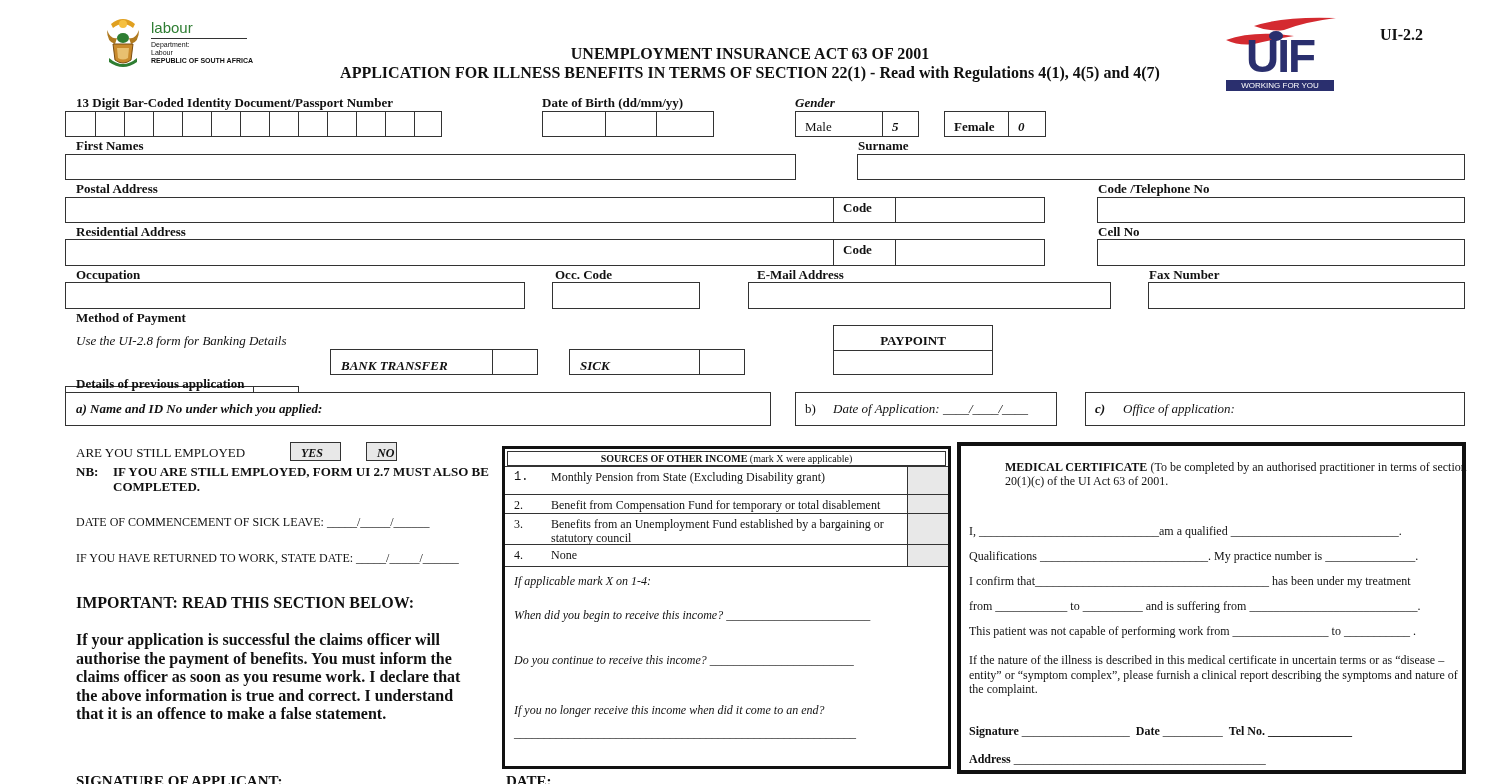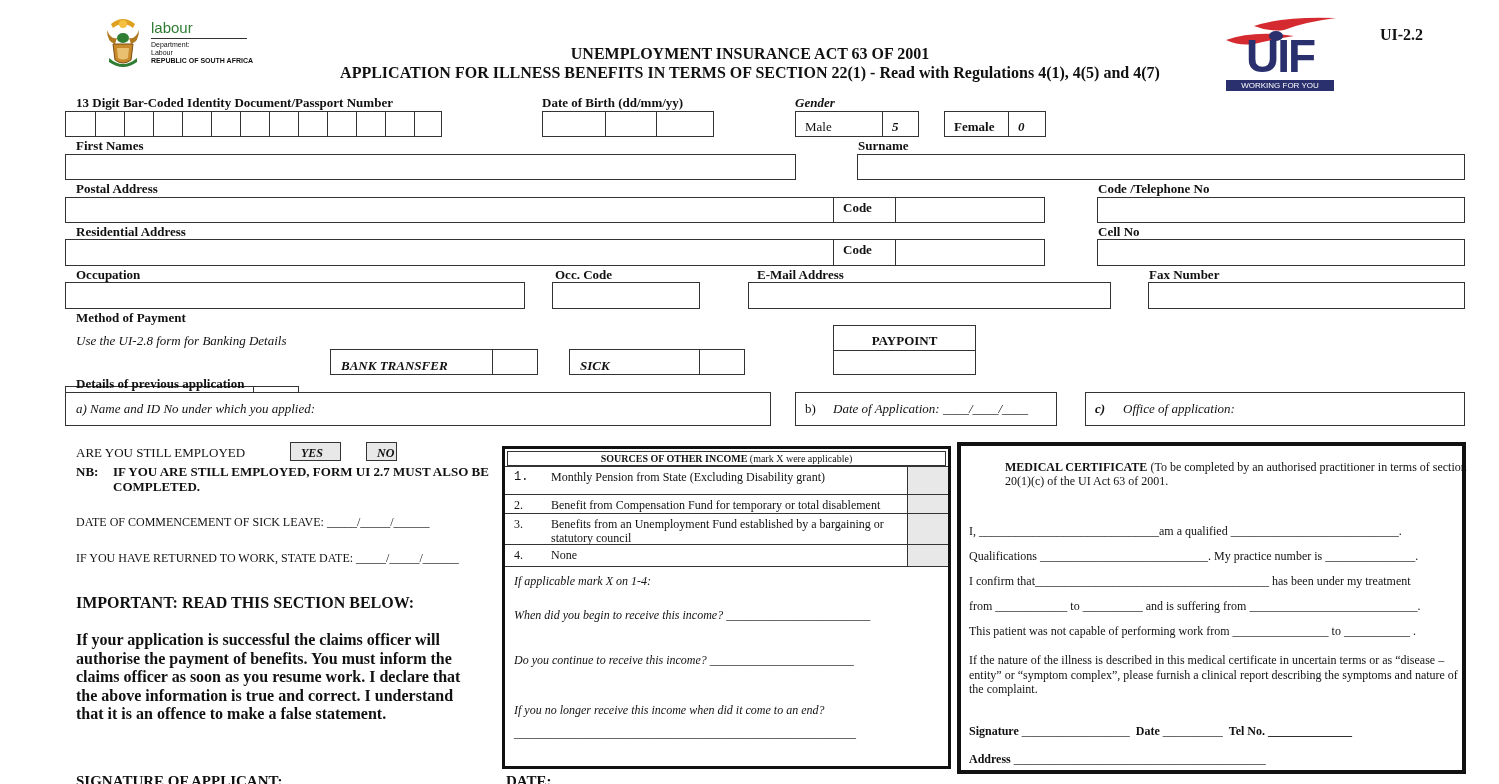--- a/index.html
+++ b/index.html
@@ -130,28 +130,28 @@
 </div>
 <div class="box" style="left:330px;top:349px;width:208px;height:26px;">
   <span class="abs lbl ital" style="left:10px;top:8px;">BANK TRANSFER</span>
   <div class="cell" style="left:161px;"></div>
 </div>
 <div class="box" style="left:569px;top:349px;width:176px;height:26px;">
   <span class="abs lbl ital" style="left:10px;top:8px;">SICK</span>
   <div class="cell" style="left:129px;"></div>
 </div>
 
-<div class="box" style="left:833px;top:325px;width:143px;height:50px;">
+<div class="box" style="left:833px;top:325px;width:160px;height:50px;">
   <div class="abs lbl" style="left:0;right:0;top:7px;text-align:center;">PAYPOINT</div>
   <div class="abs" style="left:0;right:0;top:24px;border-top:1px solid #333;"></div>
 </div>
 
 <div class="abs lbl" style="left:76px;top:376px;">Details of previous application</div>
 <div class="box" style="left:65px;top:392px;width:706px;height:34px;">
-  <span class="abs t13 ital nw" style="left:10px;top:8px;">a)    Name and ID No under which you applied:</span>
+  <span class="abs t13 ital nw" style="left:10px;top:8px;font-weight:bold;">a)    Name and ID No under which you applied:</span>
 </div>
 <div class="box" style="left:795px;top:392px;width:262px;height:34px;">
   <span class="abs t13" style="left:9px;top:8px;">b)</span>
   <span class="abs t13 ital nw" style="left:37px;top:8px;">Date of Application: ____/____/____</span>
 </div>
 <div class="box" style="left:1085px;top:392px;width:380px;height:34px;">
   <span class="abs t13 ital" style="left:9px;top:8px;font-weight:bold;">c)</span>
   <span class="abs t13 ital nw" style="left:37px;top:8px;text-align:center;">Office of application:</span>
 </div>
 

